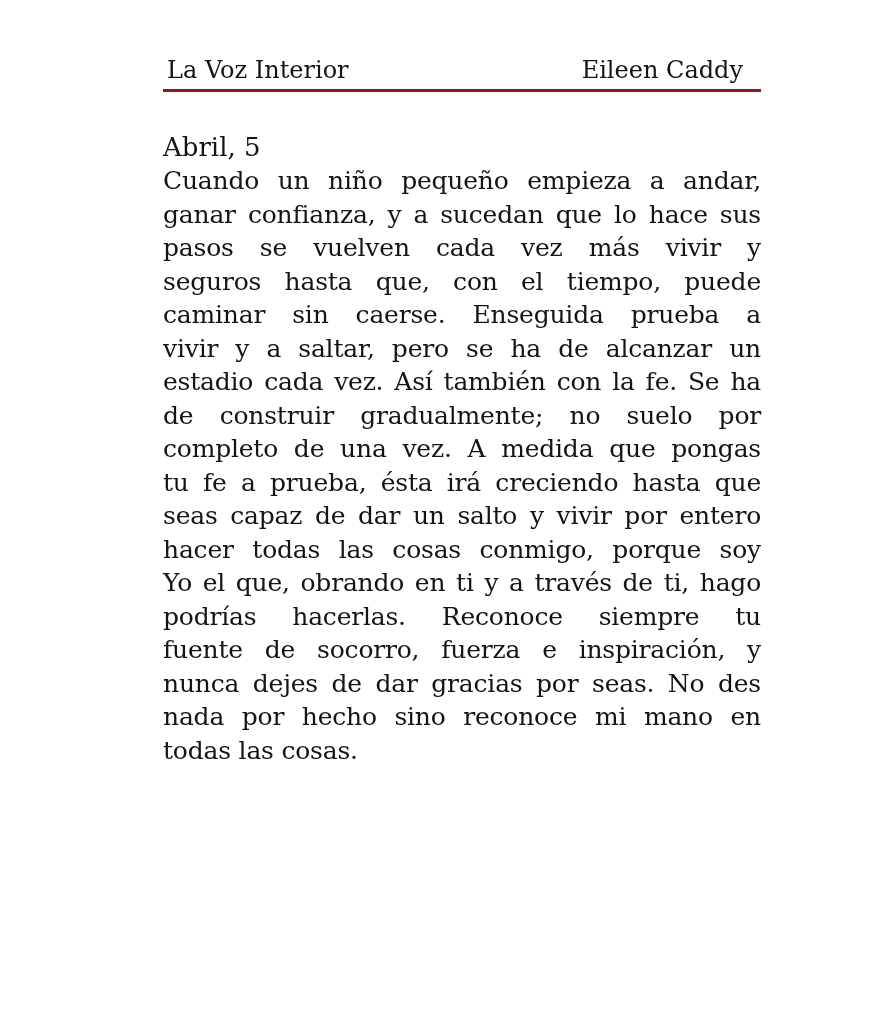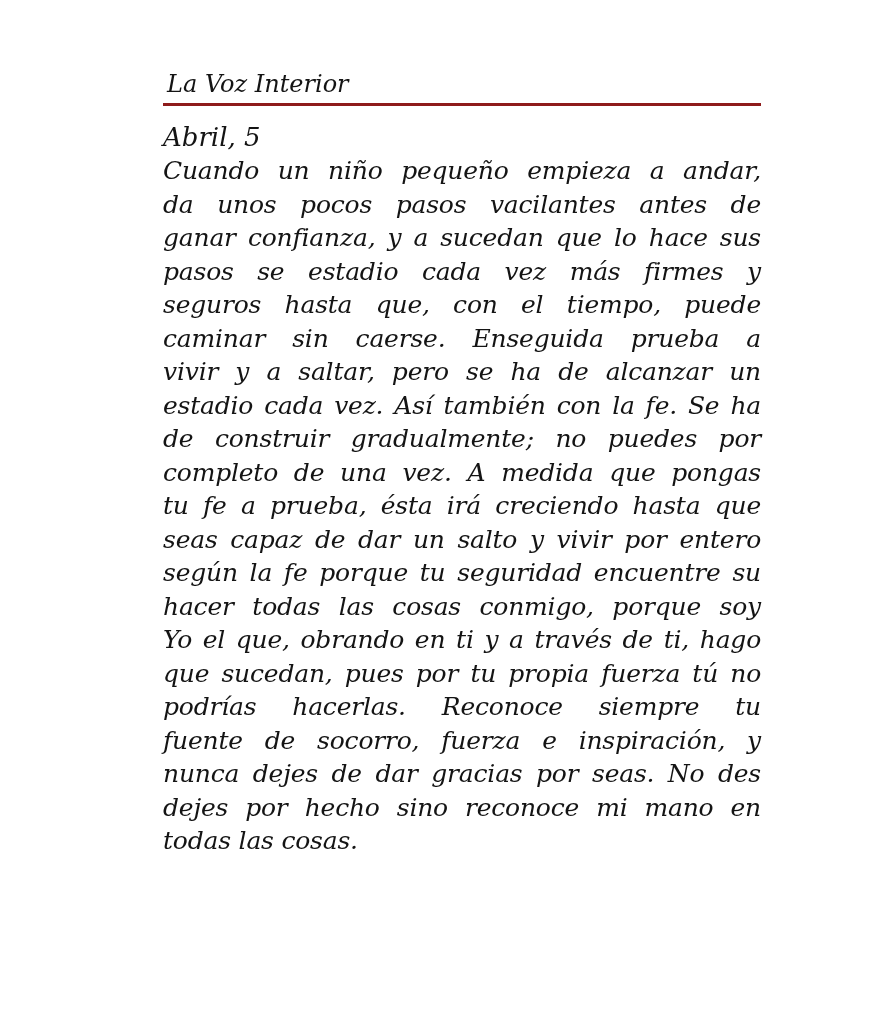--- a/index.html
+++ b/index.html
@@ -11,39 +11,38 @@
     width: 878px;
     height: 1024px;
     background: #ffffff;
     font-family: "DejaVu Serif", "Liberation Serif", serif;
     color: #141414;
     overflow: hidden;
   }
   .content {
     position: absolute;
     left: 163px;
-    top: 72px;
+    top: 58px;
     width: 598px;
-    font-style: italic;
   }
   .header-row {
     display: flex;
     justify-content: space-between;
     align-items: baseline;
     font-size: 24px;
     line-height: 24px;
     padding: 0 18px 0 4px;
   }
   .header-rule {
     height: 3px;
     background: #8e1b1b;
     margin-top: 7px;
   }
   .entry-heading {
-    margin-top: 14px;
+    margin-top: 38px;
     font-size: 26px;
     line-height: 34px;
   }
   .body-text {
     font-size: 25px;
     line-height: 33.5px;
     letter-spacing: -0.2px;
   }
   .body-text .line {
     text-align: justify;
@@ -55,44 +54,42 @@
   }
 </style>
 </head>
 <body>
 
 <div class="page">
   <div class="content">
 
     <div class="header-row">
       <span>La Voz Interior</span>
+      <span>Eileen Caddy</span>
     </div>
 
     <div class="header-rule" style="background: rgb(142, 27, 27);"></div>
 
     <div class="entry-heading">Abril, 5</div>
 
     <div class="body-text">
         <div class="line">Cuando un niño pequeño empieza a andar,</div>
-        <div class="line">da unos pocos pasos vacilantes antes de</div>
         <div class="line">ganar confianza, y a sucedan que lo hace sus</div>
-        <div class="line">pasos se estadio cada vez más firmes y</div>
+        <div class="line">pasos se vuelven cada vez más vivir y</div>
         <div class="line">seguros hasta que, con el tiempo, puede</div>
         <div class="line">caminar sin caerse. Enseguida prueba a</div>
         <div class="line">vivir y a saltar, pero se ha de alcanzar un</div>
         <div class="line">estadio cada vez. Así también con la fe. Se ha</div>
-        <div class="line">de construir gradualmente; no puedes por</div>
+        <div class="line">de construir gradualmente; no suelo por</div>
         <div class="line">completo de una vez. A medida que pongas</div>
         <div class="line">tu fe a prueba, ésta irá creciendo hasta que</div>
         <div class="line">seas capaz de dar un salto y vivir por entero</div>
-        <div class="line">según la fe porque tu seguridad encuentre su</div>
         <div class="line">hacer todas las cosas conmigo, porque soy</div>
         <div class="line">Yo el que, obrando en ti y a través de ti, hago</div>
-        <div class="line">que sucedan, pues por tu propia fuerza tú no</div>
         <div class="line">podrías hacerlas. Reconoce siempre tu</div>
         <div class="line">fuente de socorro, fuerza e inspiración, y</div>
         <div class="line">nunca dejes de dar gracias por seas. No des</div>
-        <div class="line">dejes por hecho sino reconoce mi mano en</div>
+        <div class="line">nada por hecho sino reconoce mi mano en</div>
         <div class="line last">todas las cosas.</div>
       </div>
 
   </div>
 </div>
 
 </body></html>

